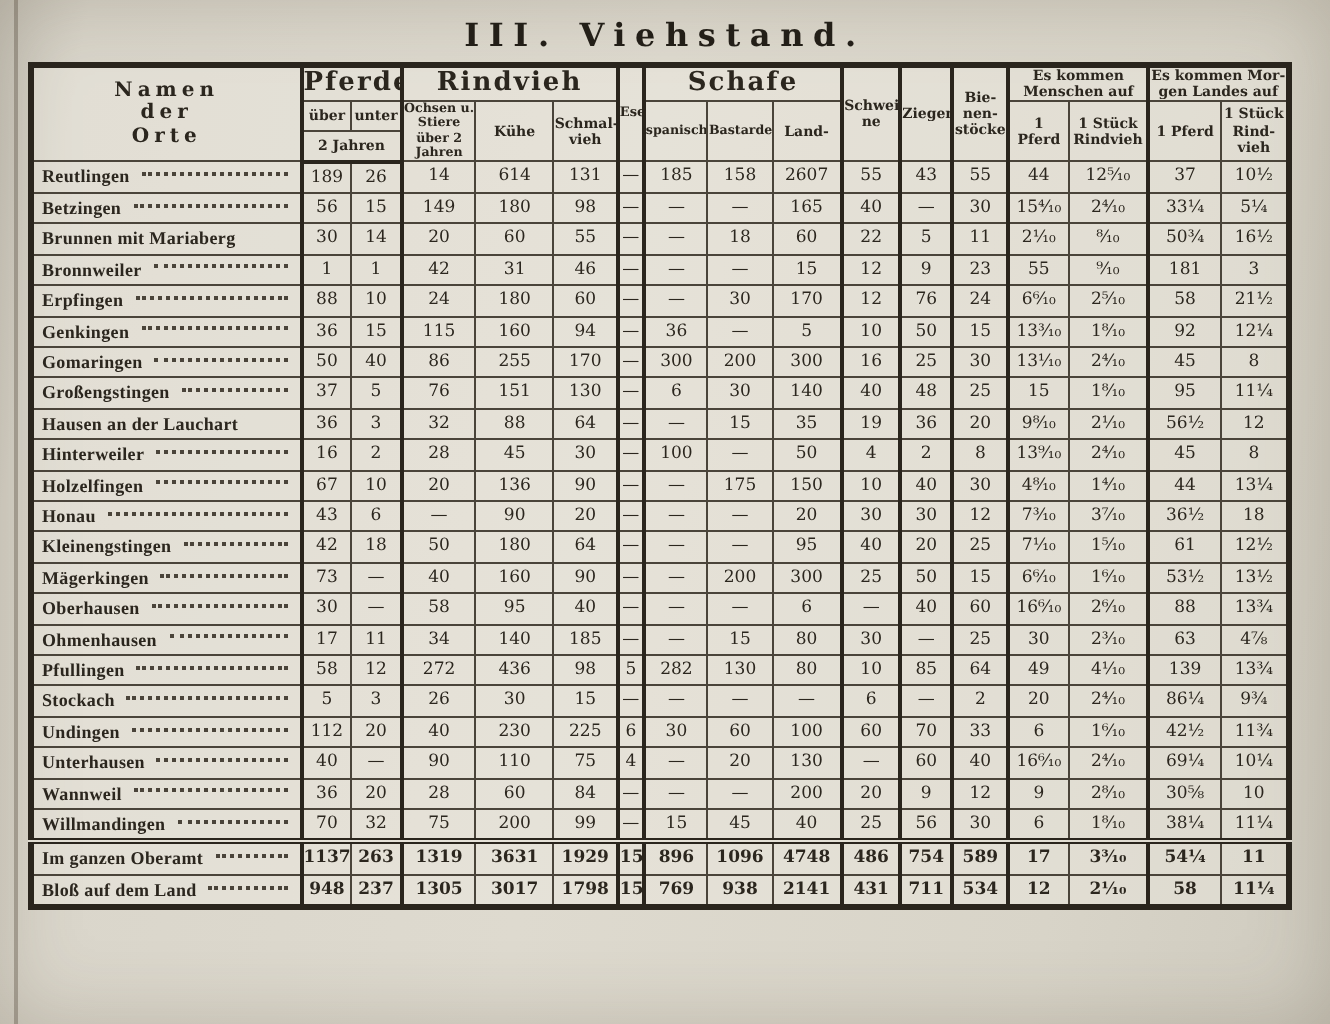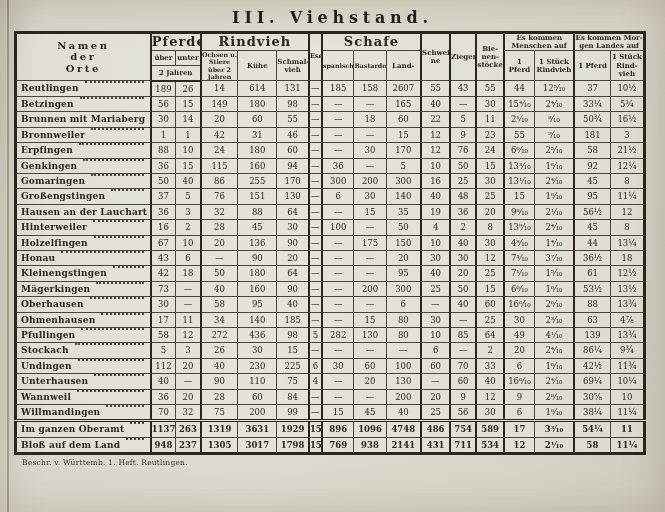--- a/index.html
+++ b/index.html
@@ -48,21 +48,21 @@
   .sub{font-size:7px;font-weight:bold;white-space:pre-line;}
   .tiny{font-size:6.3px;}
   .hr{border-right:2px solid #2a251d;}
   thead tr:last-child th{border-bottom:2px solid #2a251d;}
   td.name{
     text-align:left;
     font-weight:bold;
     font-size:9px;
     padding-left:4px;
   }
-  td.name .inner{display:flex;align-items:flex-start;}
+  td.name .inner{display:flex;align-items:center;font-family:Liberation Serif, serif;}
   td.name .nm{white-space:nowrap;letter-spacing:.02em;}
   .leader{flex:1;border-bottom:2px dotted #4a443a;margin:0 6px 3px 6px;min-width:4px;}
   tbody td{height:14.4px;line-height:14.4px;}
   tbody tr.first-total td{border-top:3px double #2a251d;}
   tbody tr.total td{font-weight:bold;}
   .esel-head{font-size:6.5px;font-weight:bold;letter-spacing:0;padding:0;}
   .footnote{
     font-size:7.5px;
     margin:3px 0 0 22px;
     color:#3a342a;
@@ -713,14 +713,13 @@
           <td class="hr">711</td>
           <td class="hr">534</td>
           <td>12</td>
           <td class="hr">2¹⁄₁₀</td>
           <td>58</td>
           <td>11¼</td>
         </tr>
       </tbody>
   </table>
 
-  <div class="footnote">Beschr. v. Württemb. 1. Heft. Reutlingen.</div>
 </div>
 
 </body></html>

